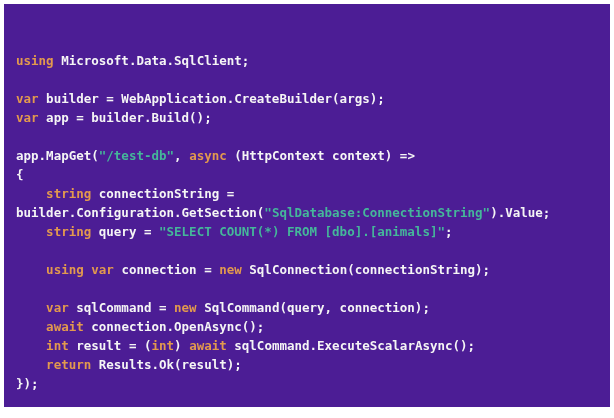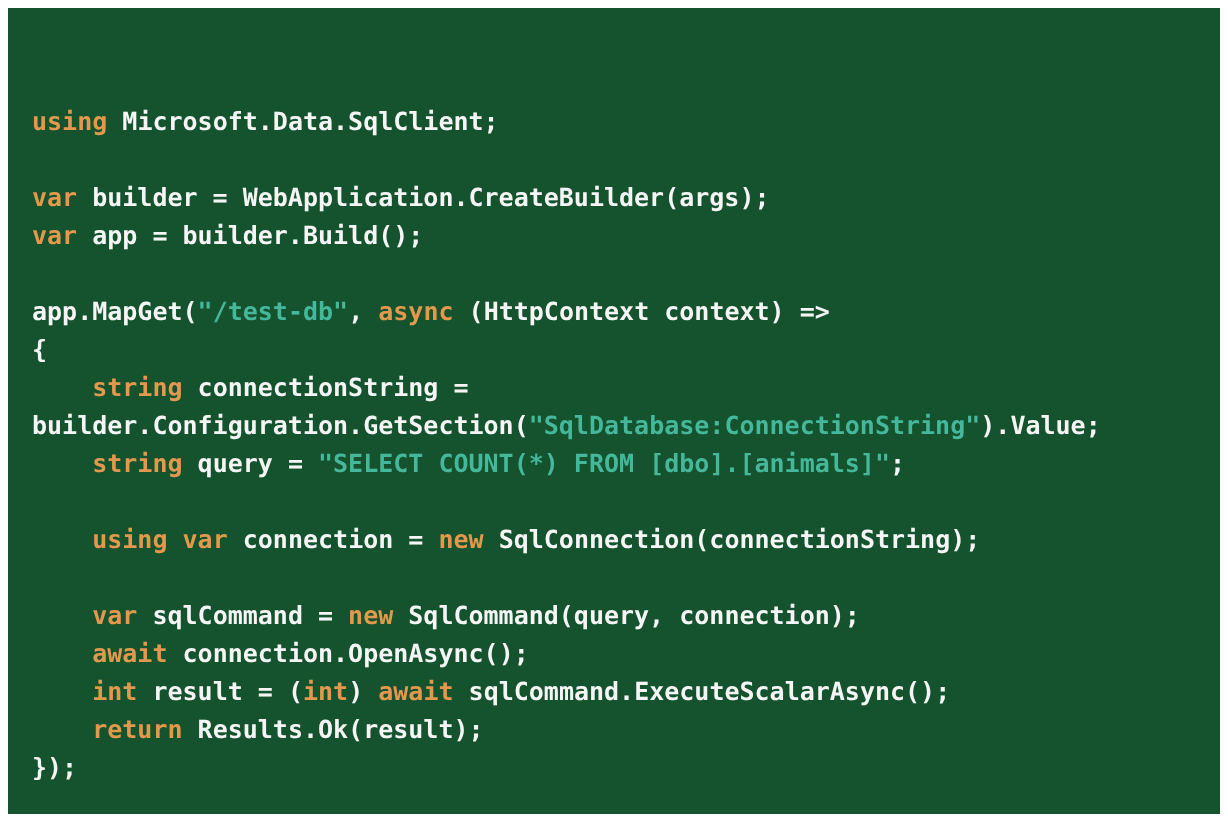--- a/index.html
+++ b/index.html
@@ -28,15 +28,15 @@
     overflow: hidden;
   }
   .code-line {
     white-space: pre;
     min-height: 19px;
   }
 </style>
 </head>
 <body>
 
-<div class="code-editor" style="background: #14532d;">
+<div class="code-editor" style="background: #4c1d95;">
   <div><div class="code-line"><span style="color: rgb(226, 153, 78);">using</span><span style="color: rgb(245, 245, 245);"> Microsoft.Data.SqlClient;</span></div><div class="code-line">&nbsp;</div><div class="code-line"><span style="color: rgb(226, 153, 78);">var</span><span style="color: rgb(245, 245, 245);"> builder = WebApplication.CreateBuilder(args);</span></div><div class="code-line"><span style="color: rgb(226, 153, 78);">var</span><span style="color: rgb(245, 245, 245);"> app = builder.Build();</span></div><div class="code-line">&nbsp;</div><div class="code-line"><span style="color: rgb(245, 245, 245);">app.MapGet(</span><span style="color: rgb(69, 183, 154);">"/test-db"</span><span style="color: rgb(245, 245, 245);">, </span><span style="color: rgb(226, 153, 78);">async</span><span style="color: rgb(245, 245, 245);"> (HttpContext context) =&gt;</span></div><div class="code-line"><span style="color: rgb(245, 245, 245);">{</span></div><div class="code-line"><span style="color: rgb(245, 245, 245);">    </span><span style="color: rgb(226, 153, 78);">string</span><span style="color: rgb(245, 245, 245);"> connectionString =</span></div><div class="code-line"><span style="color: rgb(245, 245, 245);">builder.Configuration.GetSection(</span><span style="color: rgb(69, 183, 154);">"SqlDatabase:ConnectionString"</span><span style="color: rgb(245, 245, 245);">).Value;</span></div><div class="code-line"><span style="color: rgb(245, 245, 245);">    </span><span style="color: rgb(226, 153, 78);">string</span><span style="color: rgb(245, 245, 245);"> query = </span><span style="color: rgb(69, 183, 154);">"SELECT COUNT(*) FROM [dbo].[animals]"</span><span style="color: rgb(245, 245, 245);">;</span></div><div class="code-line">&nbsp;</div><div class="code-line"><span style="color: rgb(245, 245, 245);">    </span><span style="color: rgb(226, 153, 78);">using</span><span style="color: rgb(245, 245, 245);"> </span><span style="color: rgb(226, 153, 78);">var</span><span style="color: rgb(245, 245, 245);"> connection = </span><span style="color: rgb(226, 153, 78);">new</span><span style="color: rgb(245, 245, 245);"> SqlConnection(connectionString);</span></div><div class="code-line">&nbsp;</div><div class="code-line"><span style="color: rgb(245, 245, 245);">    </span><span style="color: rgb(226, 153, 78);">var</span><span style="color: rgb(245, 245, 245);"> sqlCommand = </span><span style="color: rgb(226, 153, 78);">new</span><span style="color: rgb(245, 245, 245);"> SqlCommand(query, connection);</span></div><div class="code-line"><span style="color: rgb(245, 245, 245);">    </span><span style="color: rgb(226, 153, 78);">await</span><span style="color: rgb(245, 245, 245);"> connection.OpenAsync();</span></div><div class="code-line"><span style="color: rgb(245, 245, 245);">    </span><span style="color: rgb(226, 153, 78);">int</span><span style="color: rgb(245, 245, 245);"> result = (</span><span style="color: rgb(226, 153, 78);">int</span><span style="color: rgb(245, 245, 245);">) </span><span style="color: rgb(226, 153, 78);">await</span><span style="color: rgb(245, 245, 245);"> sqlCommand.ExecuteScalarAsync();</span></div><div class="code-line"><span style="color: rgb(245, 245, 245);">    </span><span style="color: rgb(226, 153, 78);">return</span><span style="color: rgb(245, 245, 245);"> Results.Ok(result);</span></div><div class="code-line"><span style="color: rgb(245, 245, 245);">});</span></div><div class="code-line">&nbsp;</div></div>
 </div>
 
 </body></html>

